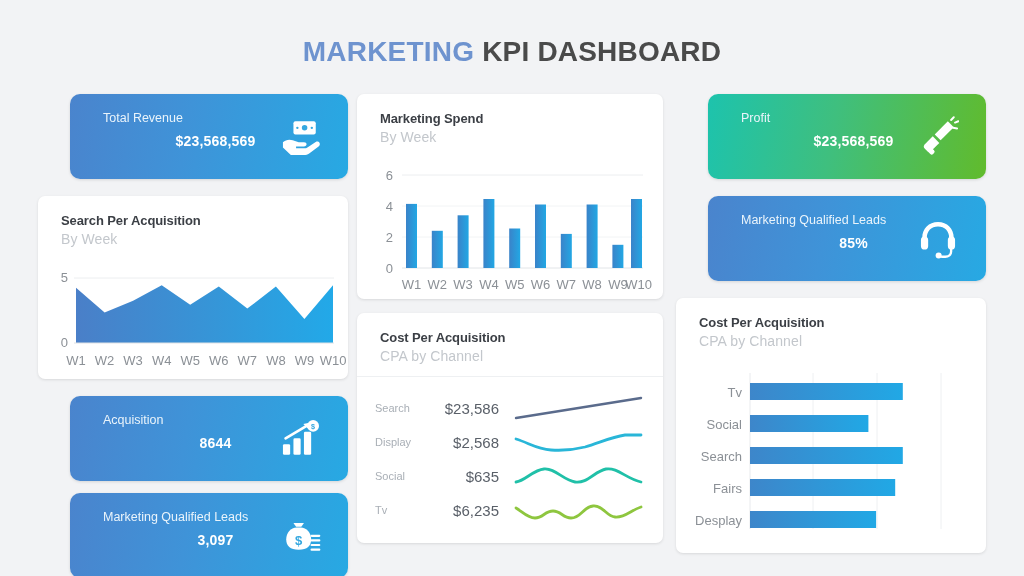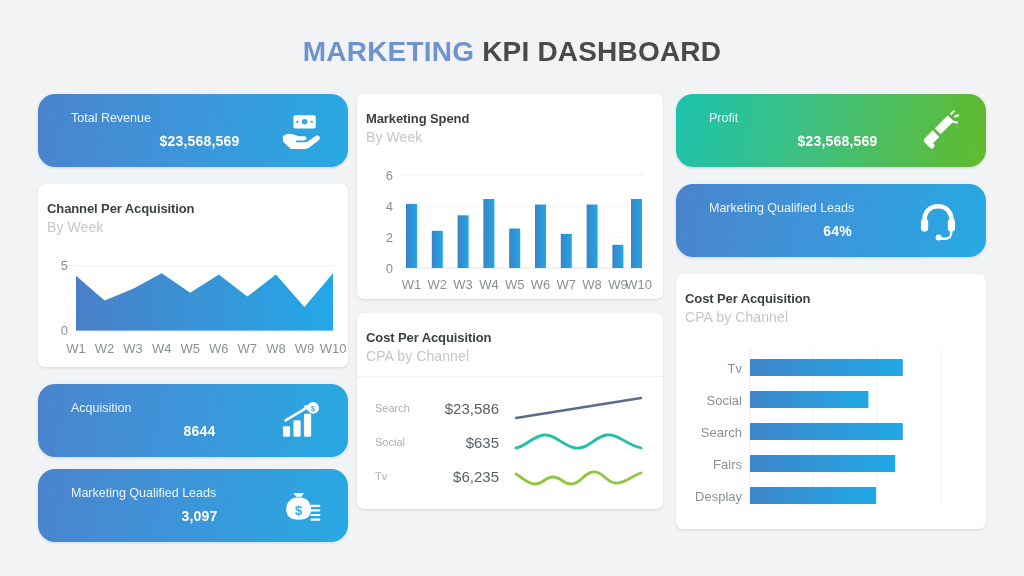--- a/index.html
+++ b/index.html
@@ -21,45 +21,46 @@
   .title .accent { color: #6e93cf; }
 
   
   .col-left   { position: absolute; left: 38px;  top: 94px; width: 310px; }
   .col-center { position: absolute; left: 357px; top: 94px; width: 306px; }
   .col-right  { position: absolute; left: 676px; top: 94px; width: 310px; }
 
   
   .kpi {
     position: relative;
-    border-radius: 17px;
-    padding: 17px 20px 18px 33px;
+    border-radius: 10px;
+    padding: 17px 20px 30px 33px;
     color: #fff;
     box-shadow: 0 1px 3px rgba(0,0,0,.12);
     overflow: hidden;
+    margin-left: 32px;
   }
   .kpi.blue  { background: linear-gradient(100deg, #4a84cd 0%, #3f93d8 42%, #27a9e3 100%); }
   .kpi.green { background: linear-gradient(100deg, #1dc3ad 0%, #3fbf7e 45%, #61bb2c 100%); }
   .kpi-label { font-size: 12.5px; color: #eaf4fb; margin-bottom: 8px; font-weight: 400; }
   .kpi-value { font-size: 14px; font-weight: bold; letter-spacing: .2px; text-align: center; }
   .kpi-icon {
     position: absolute; right: 26px; top: 50%;
     transform: translateY(-50%);
     width: 44px; height: 44px;
     display: flex; align-items: center; justify-content: center;
   }
   .kpi-icon svg { width: 42px; height: 42px; fill: #fff; }
 
   
   .panel {
     background: #fff;
     border-radius: 7px;
     box-shadow: 0 1px 3px rgba(0,0,0,.11);
   }
-  .panel-head { padding: 17px 20px 10px 9px; }
+  .panel-head { padding: 17px 20px 10px 23px; }
   .panel-head.divided { border-bottom: 1px solid #eef0f2; padding-bottom: 12px; }
   .panel-title { font-size: 13px; font-weight: bold; color: #3b3f45; letter-spacing: -.1px; }
   .panel-sub   { font-size: 14px; color: #c3c7cc; margin-top: 3px; letter-spacing: .1px; }
   .axis-txt-lg { font-size: 13px; fill: #8b9096; font-family: "Liberation Sans", sans-serif; }
 
   
   .cpa-rows { padding: 14px 20px 16px 18px; }
   .cpa-row { display: flex; align-items: center; height: 34px; }
   .cpa-name  { width: 62px; font-size: 11px; color: #a9afb6; }
   .cpa-value { width: 72px; font-size: 15px; color: #5a6069; text-align: right; font-weight: 500; }
@@ -92,21 +93,21 @@
           <circle cx="50" cy="18" r="1.8" fill="#35a8e0"></circle>
           <path d="M6 40c4-4 10-5 15-3l9 3h8c2.6 0 4 1.4 4 3.2s-1.6 3.1-4 3.1H26v3h12.5c2 0 3.6-.6 5.4-1.8l12-8c2-1.3 4.6-.8 5.8 1.2 1.1 1.9.5 4.3-1.4 5.6L46 57c-2.6 1.8-5 2.6-8 2.6H18L6 48z" fill="#fff"></path>
         </svg>
       </div>
     </div>
 
     <div class="spacer-17"></div>
 
     <div class="panel">
       <div class="panel-head">
-        <div class="panel-title">Channel Per Acquisition</div>
+        <div class="panel-title">Search Per Acquisition</div>
         <div class="panel-sub">By Week</div>
       </div>
       <div>
         <svg viewBox="0 0 310 118" width="310" height="118" aria-hidden="true">
           <defs>
             <linearGradient id="areaGrad" x1="0" y1="0" x2="1" y2="0">
               <stop offset="0%" stop-color="#4a7fc8"></stop>
               <stop offset="55%" stop-color="#3596d8"></stop>
               <stop offset="100%" stop-color="#22a9e8"></stop>
             </linearGradient>
@@ -236,20 +237,29 @@
         <div class="cpa-row">
           <div class="cpa-name">Search</div>
           <div class="cpa-value">$23,586</div>
           <div class="cpa-spark">
             <svg viewBox="0 0 130 30" aria-hidden="true">
               <path d="M3,25 L128,5" fill="none" stroke="#5a6b8c" stroke-width="2.4" stroke-linecap="round" stroke-linejoin="round"></path>
             </svg>
           </div>
         </div>
 
+        <div class="cpa-row">
+          <div class="cpa-name">Display</div>
+          <div class="cpa-value">$2,568</div>
+          <div class="cpa-spark">
+            <svg viewBox="0 0 130 30" aria-hidden="true">
+              <path d="M3,12 C16,16 24,22 38,23 C52,24 60,23 72,20 C86,16 98,10 112,8 L128,8" fill="none" stroke="#29b6d8" stroke-width="2.8" stroke-linecap="round" stroke-linejoin="round"></path>
+            </svg>
+          </div>
+        </div>
 
         <div class="cpa-row">
           <div class="cpa-name">Social</div>
           <div class="cpa-value">$635</div>
           <div class="cpa-spark">
             <svg viewBox="0 0 130 30" aria-hidden="true">
               <path d="M3,21 C12,20 20,9 31,8 C42,7 50,19 62,21 C74,23 82,10 93,8 C104,6 114,18 128,21" fill="none" stroke="#20c0a8" stroke-width="2.8" stroke-linecap="round" stroke-linejoin="round"></path>
             </svg>
           </div>
         </div>
@@ -280,21 +290,21 @@
           <rect x="17" y="47" width="8" height="12" rx="3" transform="rotate(-45 21 53)" fill="#fff"></rect>
           <path d="M52 6 L56 2 M58 10 L63 8 M55 18 L61 19" stroke="#fff" stroke-width="3" stroke-linecap="round" fill="none"></path>
         </svg>
       </div>
     </div>
 
     <div class="spacer-17"></div>
 
     <div class="kpi blue">
       <div class="kpi-label">Marketing Qualified Leads</div>
-      <div class="kpi-value">64%</div>
+      <div class="kpi-value">85%</div>
       <div class="kpi-icon">
         <svg viewBox="0 0 64 64" aria-hidden="true">
           <path d="M32 6 C18 6 8 16 8 30 v4 h7 v-4 c0-10 7-17 17-17 s17 7 17 17 v4 h7 v-4 C56 16 46 6 32 6 z" fill="#fff"></path>
           <rect x="6" y="28" width="11" height="20" rx="5.5" fill="#fff"></rect>
           <rect x="47" y="28" width="11" height="20" rx="5.5" fill="#fff"></rect>
           <path d="M52 48 v3 c0 5-4 8-9 8h-5" stroke="#fff" stroke-width="3.6" fill="none" stroke-linecap="round"></path>
           <circle cx="33" cy="57" r="4.6" fill="#fff"></circle>
         </svg>
       </div>
     </div>

